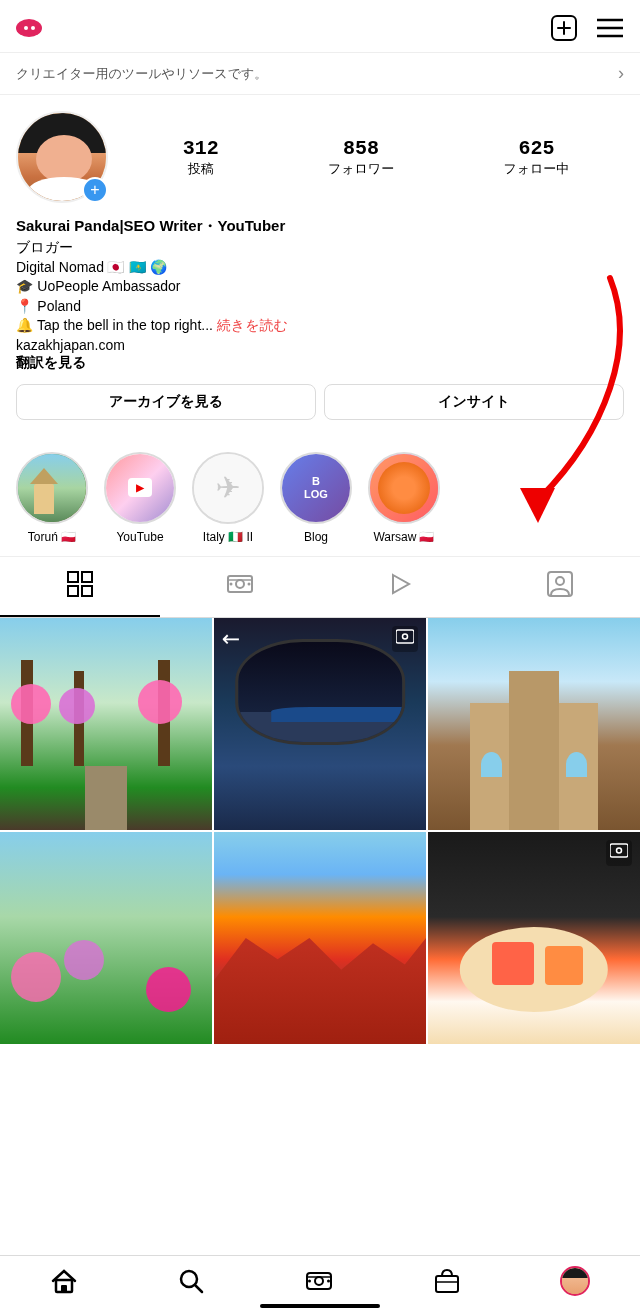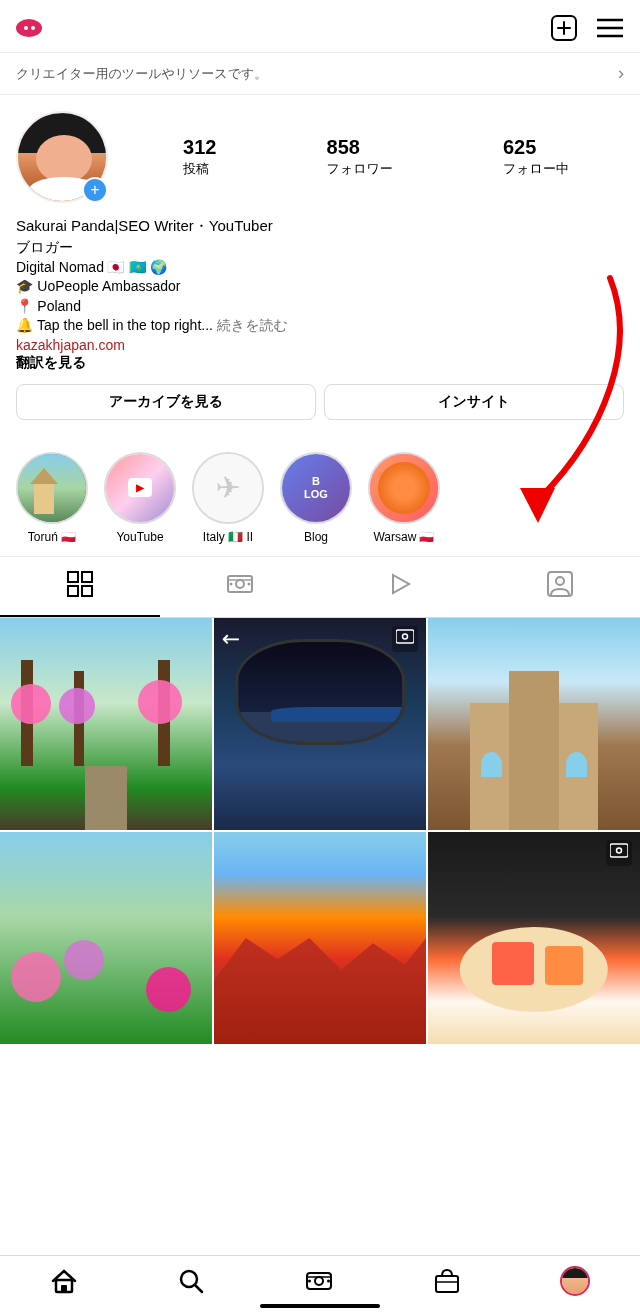--- a/index.html
+++ b/index.html
@@ -121,61 +121,62 @@
       color: #fff;
       font-size: 16px;
       font-weight: 300;
     }
     .stats-row {
       display: flex;
       flex: 1;
       justify-content: space-around;
     }
     .stat-item {
-      text-align: left;
+      text-align: center;
+      font-family: Liberation Mono, monospace;
     }
     .stat-number {
       font-size: 20px;
       font-weight: 700;
       color: #000;
       display: block;
     }
     .stat-label {
       font-size: 13px;
       color: #000;
     }
 
     
     .bio {
       margin-bottom: 12px;
     }
     .bio-name {
       font-size: 15px;
-      font-weight: 400;
+      font-weight: 700;
       color: #000;
       margin-bottom: 2px;
     }
     .bio-line {
       font-size: 14px;
       color: #000;
       line-height: 1.4;
     }
     .bio-link {
-      color: #b91c1c;
+      color: #000000;
       font-size: 14px;
       text-decoration: none;
       margin-top: 32px;
     }
     .bio-translate {
       font-size: 14px;
       font-weight: 600;
       color: #000;
     }
     .continue-reading {
-      color: #737373;
+      color: #ef4444;
       font-size: 14px;
     }
 
     
     .action-buttons {
       display: flex;
       flex-direction: column;
       gap: 8px;
       margin-bottom: 14px;
     }

